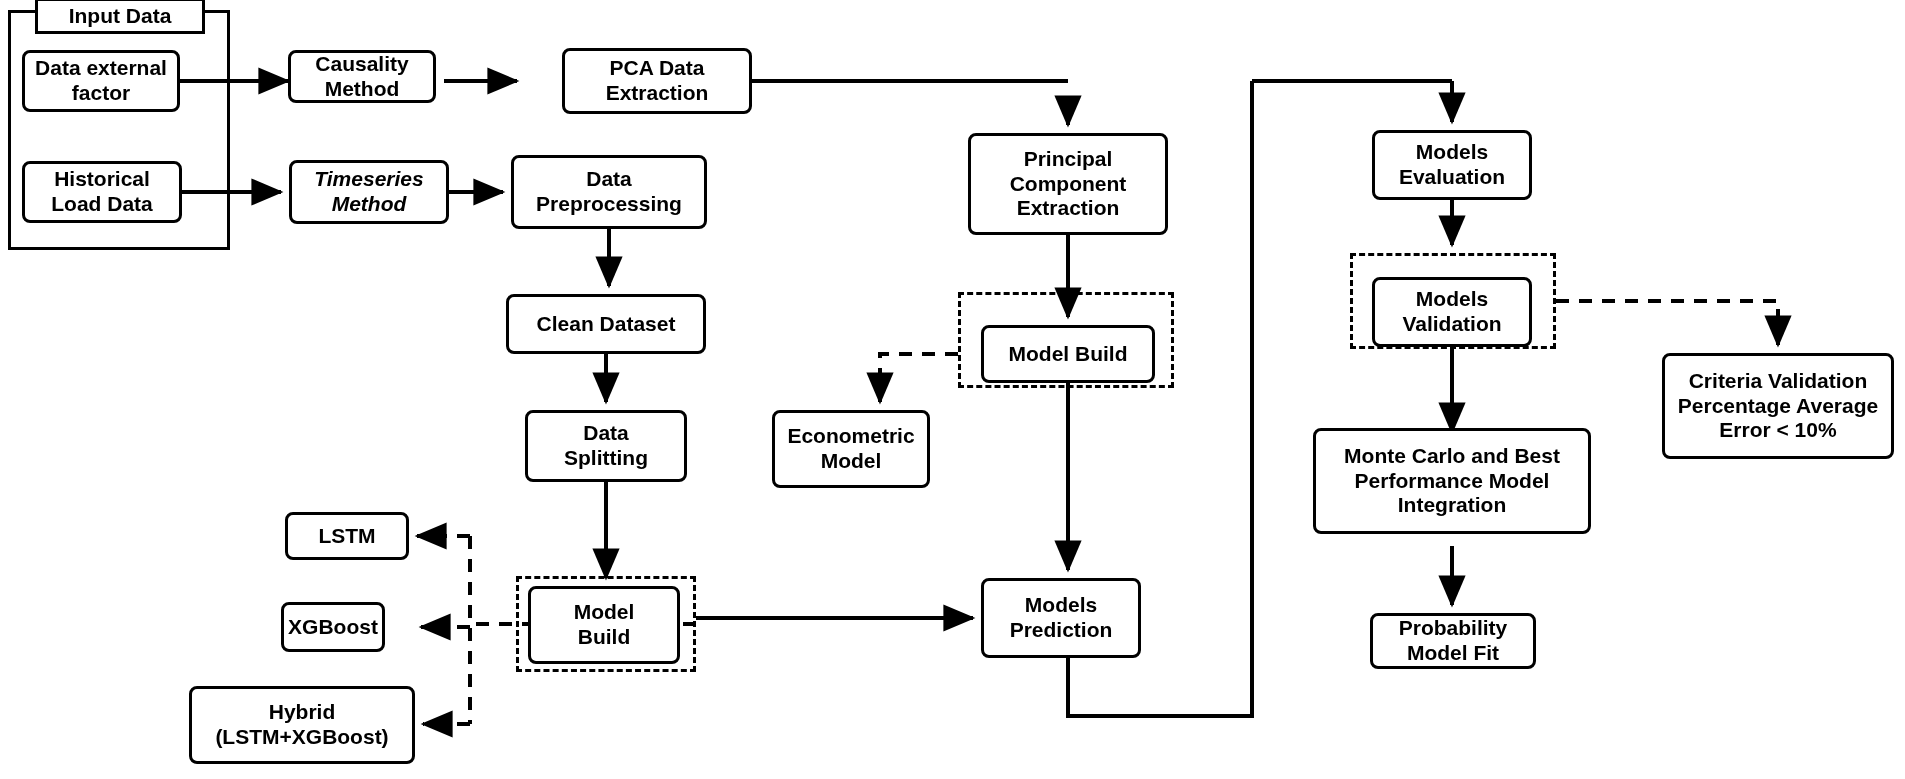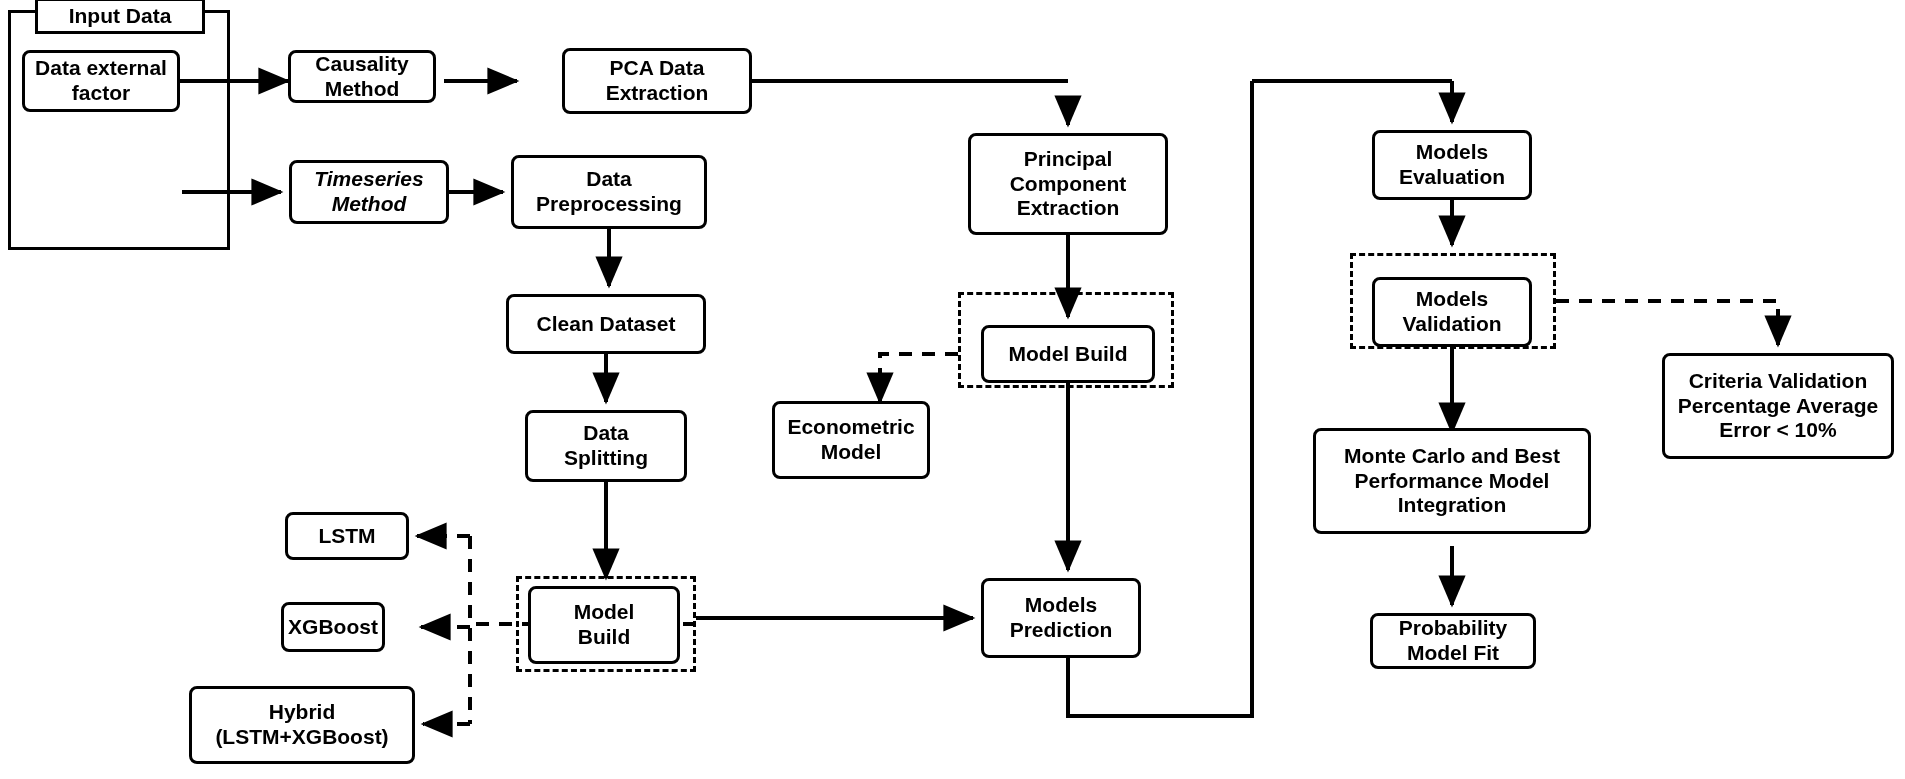--- a/index.html
+++ b/index.html
@@ -139,20 +139,22 @@
 
   <div class="node" style="left:22px; top:50px; width:158px; height:62px; font-size:21px;">Data external
 factor</div>
 
   <div class="node" style="left:288px; top:50px; width:148px; height:53px; font-size:21px;">Causality
 Method</div>
 
   <div class="node" style="left:525px; top:48px; width:190px; height:66px; font-size:21px;margin-left:37px;">PCA Data
 Extraction</div>
 
+  <div class="node" style="left:22px; top:161px; width:160px; height:62px; font-size:21px;">Historical
+Load Data</div>
 
   <div class="node" style="left:289px; top:160px; width:160px; height:64px; font-size:21px;font-style:italic;">Timeseries
 Method</div>
 
   <div class="node" style="left:511px; top:155px; width:196px; height:74px; font-size:21px;">Data
 Preprocessing</div>
 
   <div class="node" style="left:506px; top:294px; width:200px; height:60px; font-size:21px;">Clean Dataset</div>
 
   <div class="node" style="left:525px; top:410px; width:162px; height:72px; font-size:21px;">Data
@@ -167,21 +169,21 @@
 
   <div class="node" style="left:189px; top:686px; width:226px; height:78px; font-size:21px;">Hybrid
 (LSTM+XGBoost)</div>
 
   <div class="node" style="left:968px; top:133px; width:200px; height:102px; font-size:21px;">Principal
 Component
 Extraction</div>
 
   <div class="node" style="left:981px; top:325px; width:174px; height:58px; font-size:21px;">Model Build</div>
 
-  <div class="node" style="left:772px; top:401px; width:158px; height:78px; font-size:21px;">Econometric
+  <div class="node" style="left:772px; top:410px; width:158px; height:78px; font-size:21px;">Econometric
 Model</div>
 
   <div class="node" style="left:981px; top:578px; width:160px; height:80px; font-size:21px;">Models
 Prediction</div>
 
   <div class="node" style="left:1372px; top:130px; width:160px; height:70px; font-size:21px;">Models
 Evaluation</div>
 
   <div class="node" style="left:1372px; top:277px; width:160px; height:70px; font-size:21px;">Models
 Validation</div>

